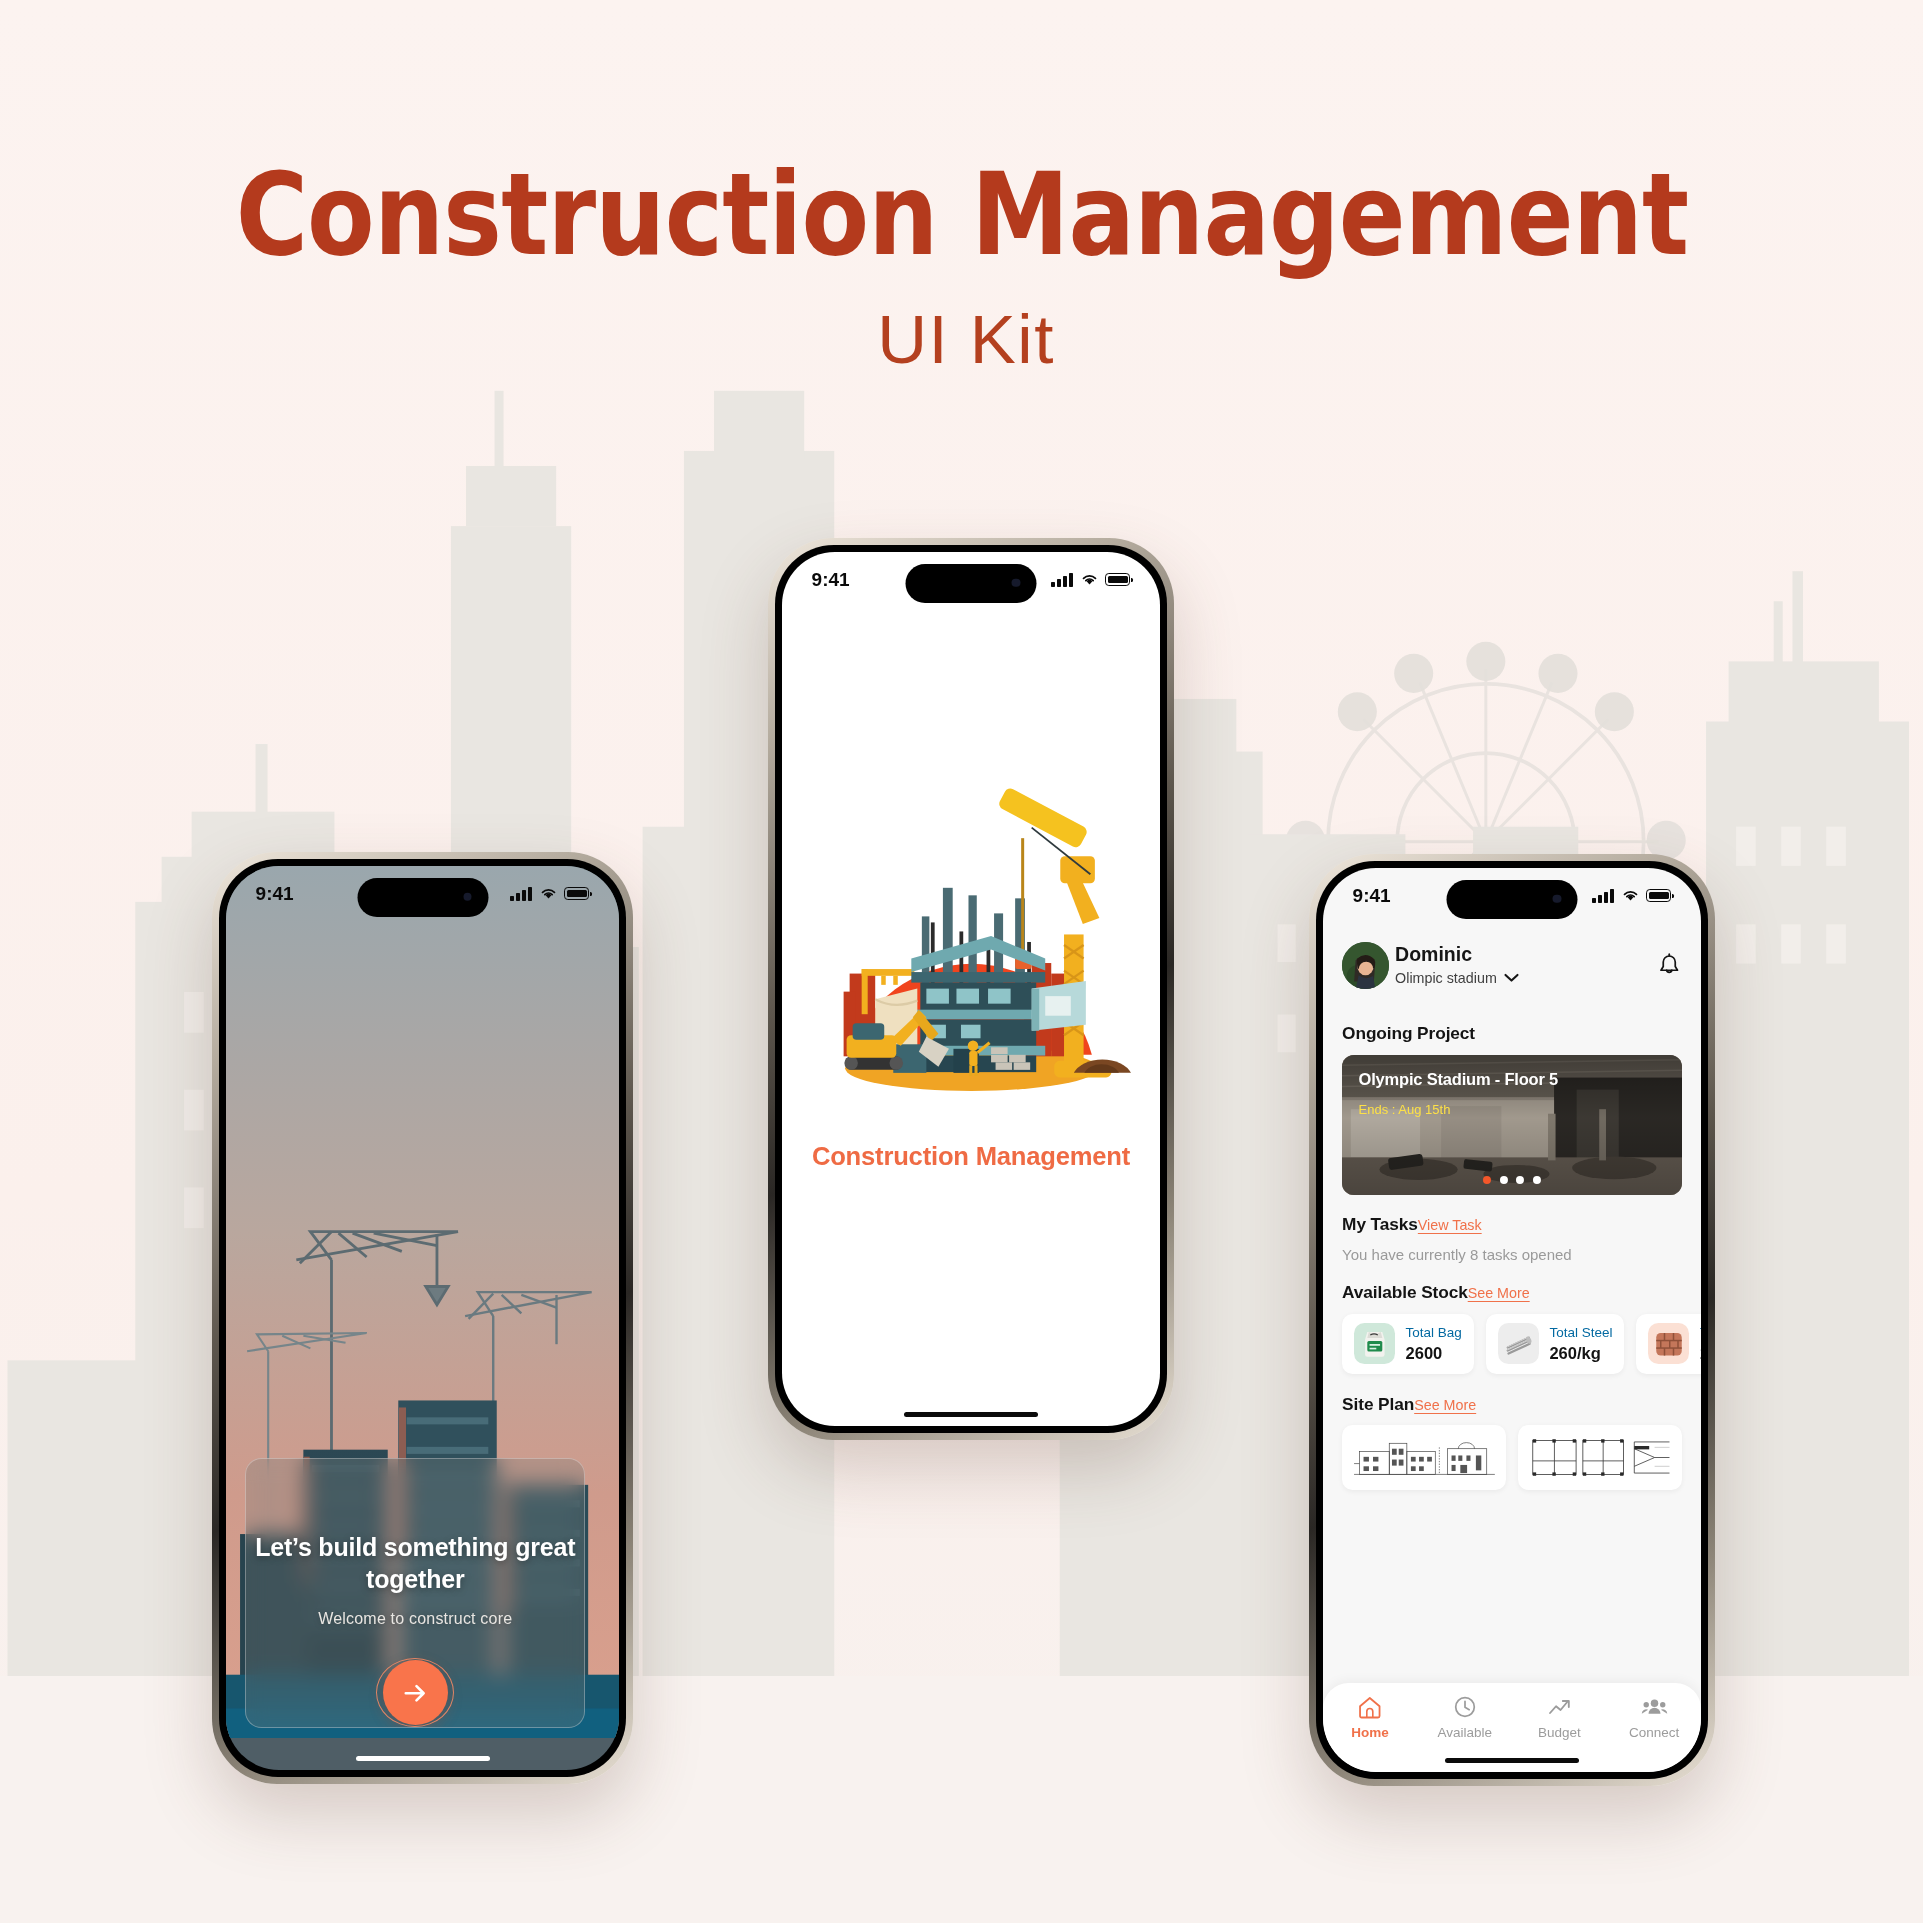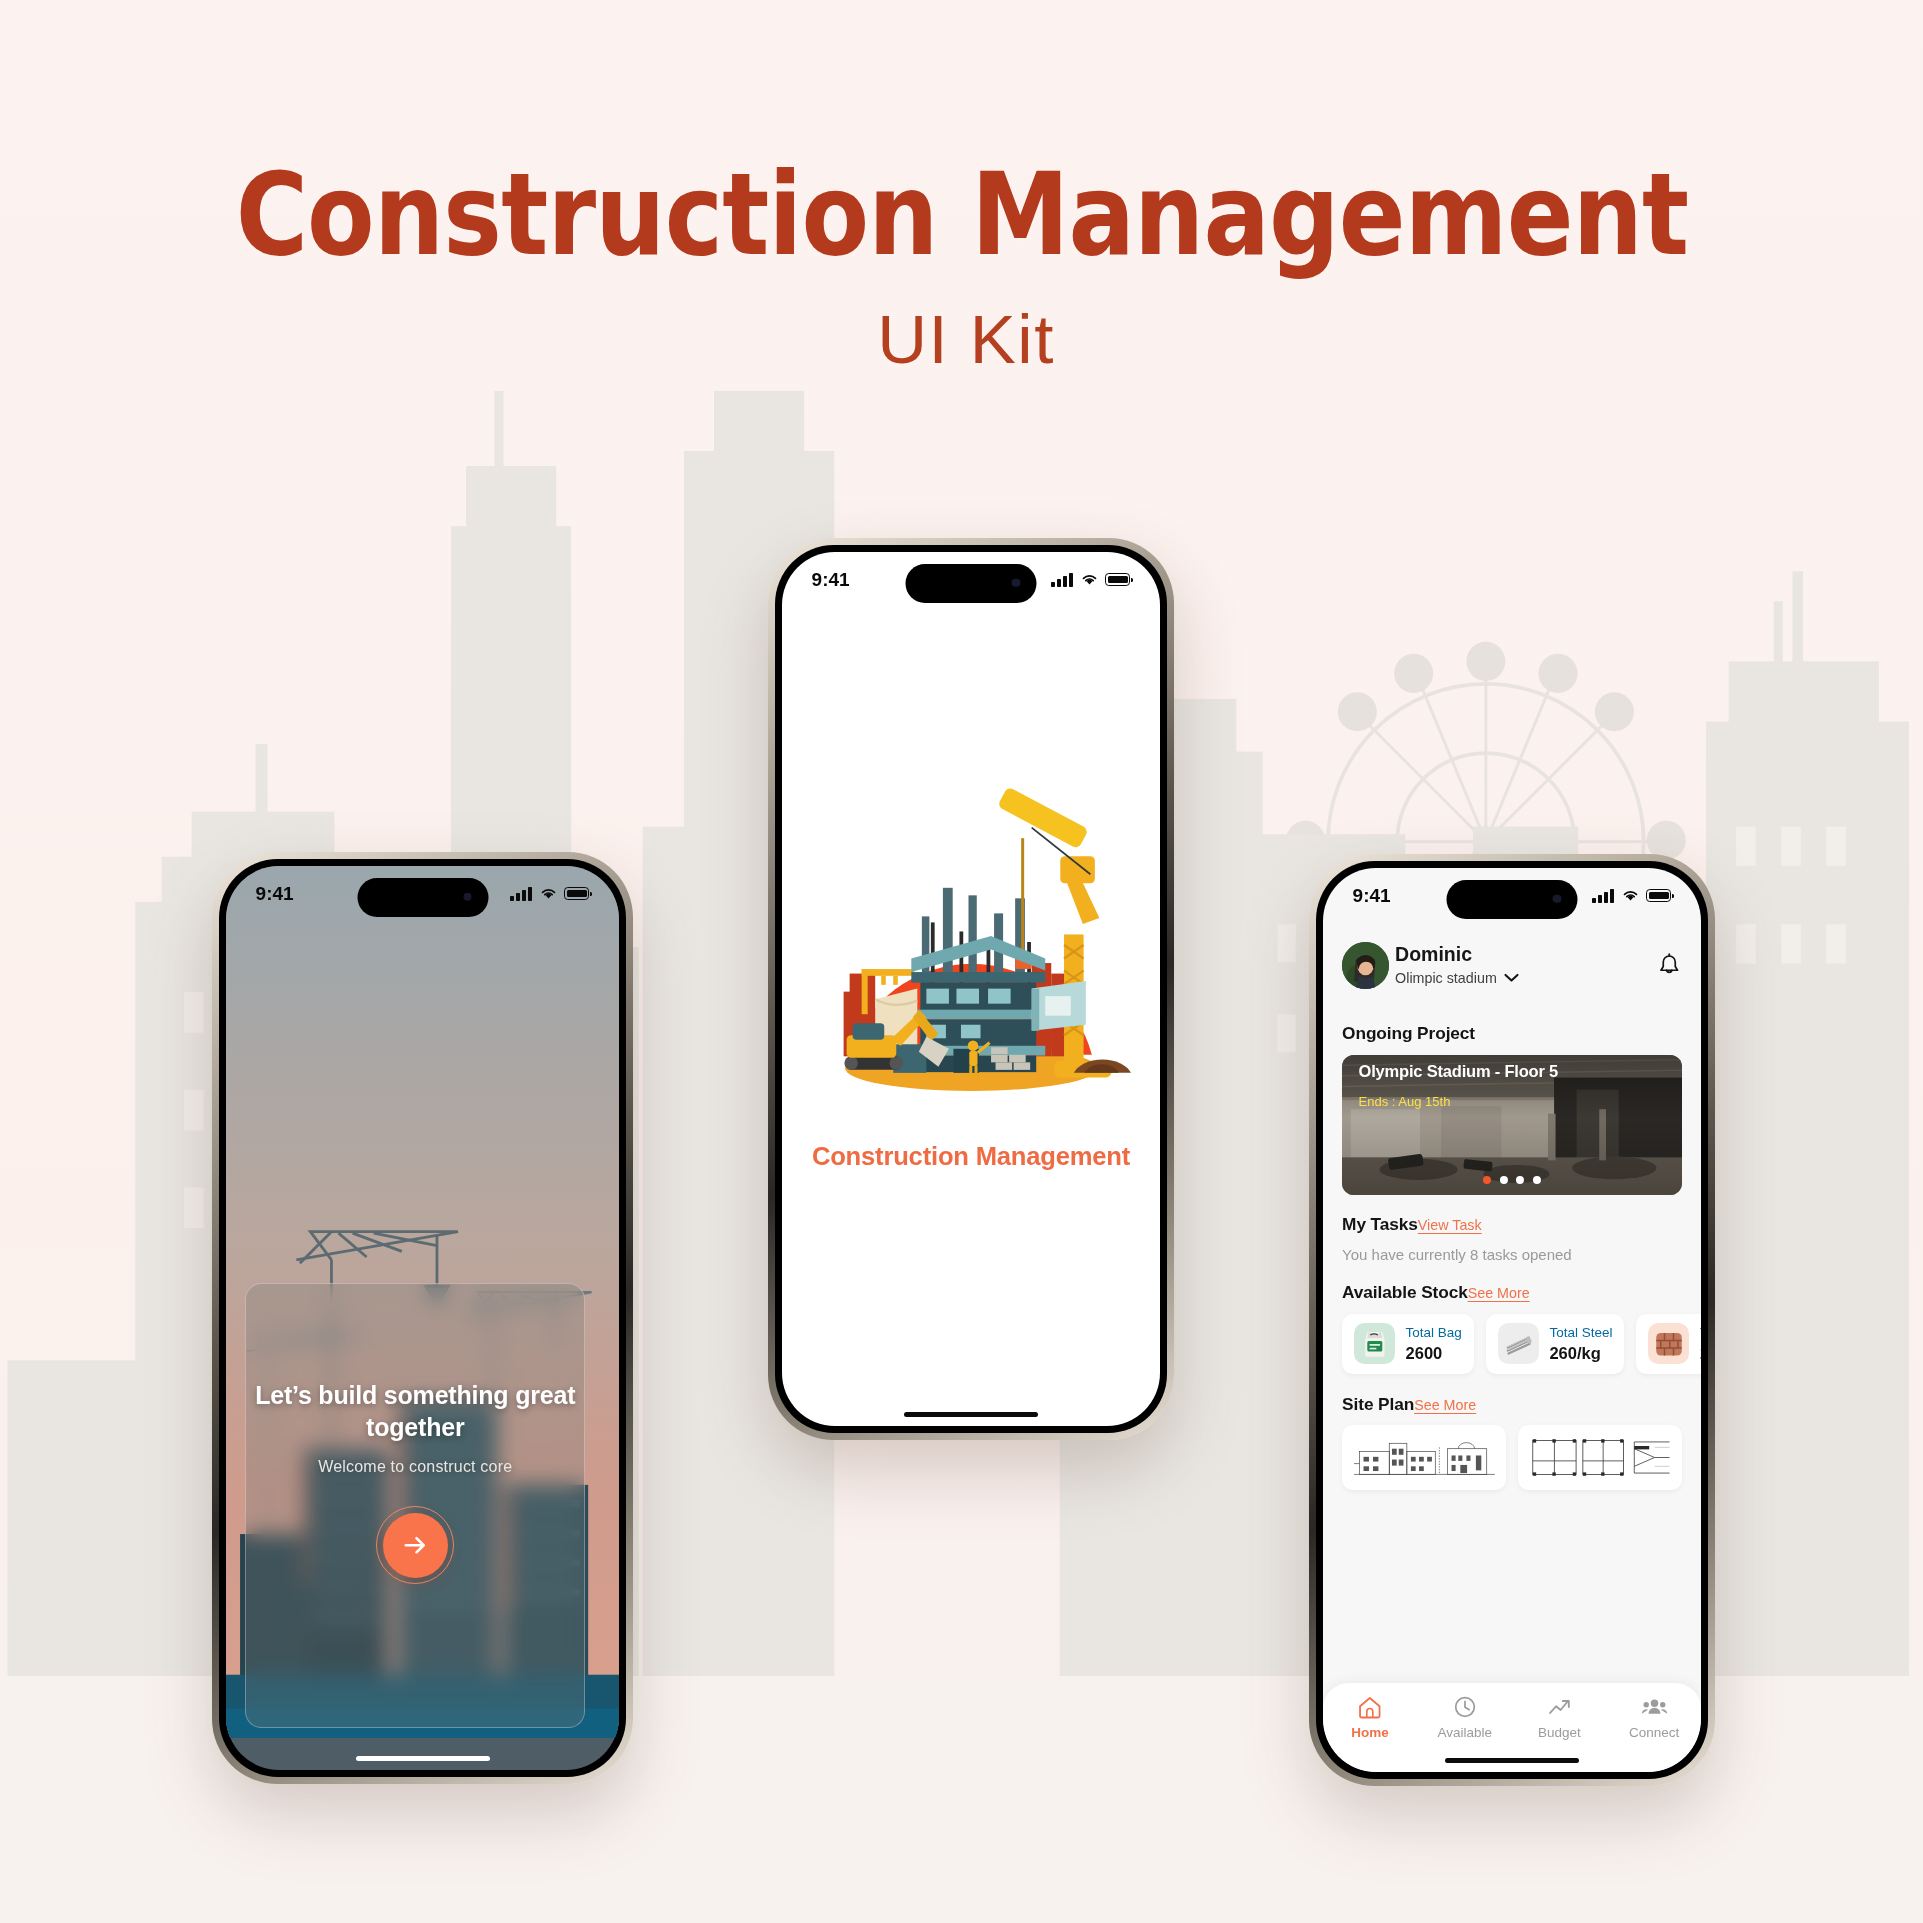--- a/index.html
+++ b/index.html
@@ -87,27 +87,27 @@
   .bars i:nth-child(3){height:11.3px}.bars i:nth-child(4){height:14.3px}
   .batt { width: 25px; height: 12.8px; border: 1.8px solid currentColor; border-radius: 3.8px; position: relative; padding: 1.5px; }
   .batt::after { content:''; position:absolute; right:-3.8px; top:3.8px; width:2px; height:4.5px; background: currentColor; border-radius:0 1.5px 1.5px 0;}
   .batt i { display:block; width:100%; height:100%; background: currentColor; border-radius:1.5px; }
   .homebar { position:absolute; bottom:9px; left:50%; transform:translateX(-50%); width:134px; height:5.3px; border-radius:3px; background:#0b0b0b; z-index:12; }
 
   
   #screen-onboarding { background: #4f5e66; }
   .ob-photo { position:absolute; inset:0; }
   .glass-card {
-    position: absolute; left: 19.5px; right: 34px; bottom: 42px; height: 445px;
+    position: absolute; left: 19.5px; right: 34px; bottom: 42px; height: 270px;
     border-radius: 16.5px;
     background: rgba(120,122,120,0.30);
     backdrop-filter: blur(10.5px);
     border: 0.8px solid rgba(255,255,255,0.30);
     display: flex; flex-direction: column; align-items: center;
-    padding-top: 95px;
+    padding-top: 72px;
     overflow: hidden;
   }
   .ob-title { color:#fff; font-size:25px; font-weight:700; text-align:center; line-height:1.28; letter-spacing:-0.2px; text-shadow: 0 1.5px 7.5px rgba(0,0,0,.35); }
   .ob-sub { color:#e9e6e2; font-size:16px; margin-top:15px; letter-spacing:0.2px; text-shadow: 0 0.8px 6px rgba(0,0,0,.3); text-align: right; }
   .ob-btn-wrap { margin-top: 30px; position: relative; width: 78px; height: 78px; display:flex; align-items:center; justify-content:center; }
   .ob-ring { position:absolute; inset:0; border-radius:50%; border:1.5px solid rgba(255,140,100,.85); }
   .ob-btn {
     width: 65px; height: 65px; border-radius: 50%;
     background: #F9744B; border: none; cursor: pointer;
     display:flex; align-items:center; justify-content:center;
@@ -141,21 +141,21 @@
 
   .sect-head { display:flex; align-items:baseline; justify-content:flex-start; margin-top: 19.5px; }
   .sect-title { font-size: 17.3px; font-weight: 700; color:#141414; letter-spacing:-0.1px; }
   .sect-link { font-size: 14.3px; color:#F0714A; text-decoration: underline; text-underline-offset: 3px; cursor:pointer; }
 
   .project-card {
     margin-top: 10.5px; height: 140px; border-radius: 12px;
     position: relative; overflow: hidden; background:#6b645c; cursor:pointer;
   }
   .project-scrim { position:absolute; inset:0; background: linear-gradient(180deg, rgba(0,0,0,.42) 0%, rgba(0,0,0,.10) 45%, rgba(0,0,0,.30) 100%); }
-  .project-text { position:absolute; left:16.5px; top:7px; }
+  .project-text { position:absolute; left:16.5px; top:15px; }
   .project-name { color:#fff; font-size: 16.5px; font-weight:700; letter-spacing:-0.2px; }
   .project-ends { color:#fde047; font-size: 13px; margin-top: 13px; }
   .dots { position:absolute; bottom:10.5px; left:50%; transform:translateX(-50%); display:flex; gap:8.3px; }
   .dots span { width:8.3px; height:8.3px; border-radius:50%; background:#fff; display:block; cursor:pointer; }
   .dots span.active { background:#F4572A; }
 
   .task-note { font-size:15px; color:#9A9A9A; margin-top:10.5px; }
 
   .stock-row { display:flex; gap:12px; margin-top:10.5px; }
   .stock-card {

